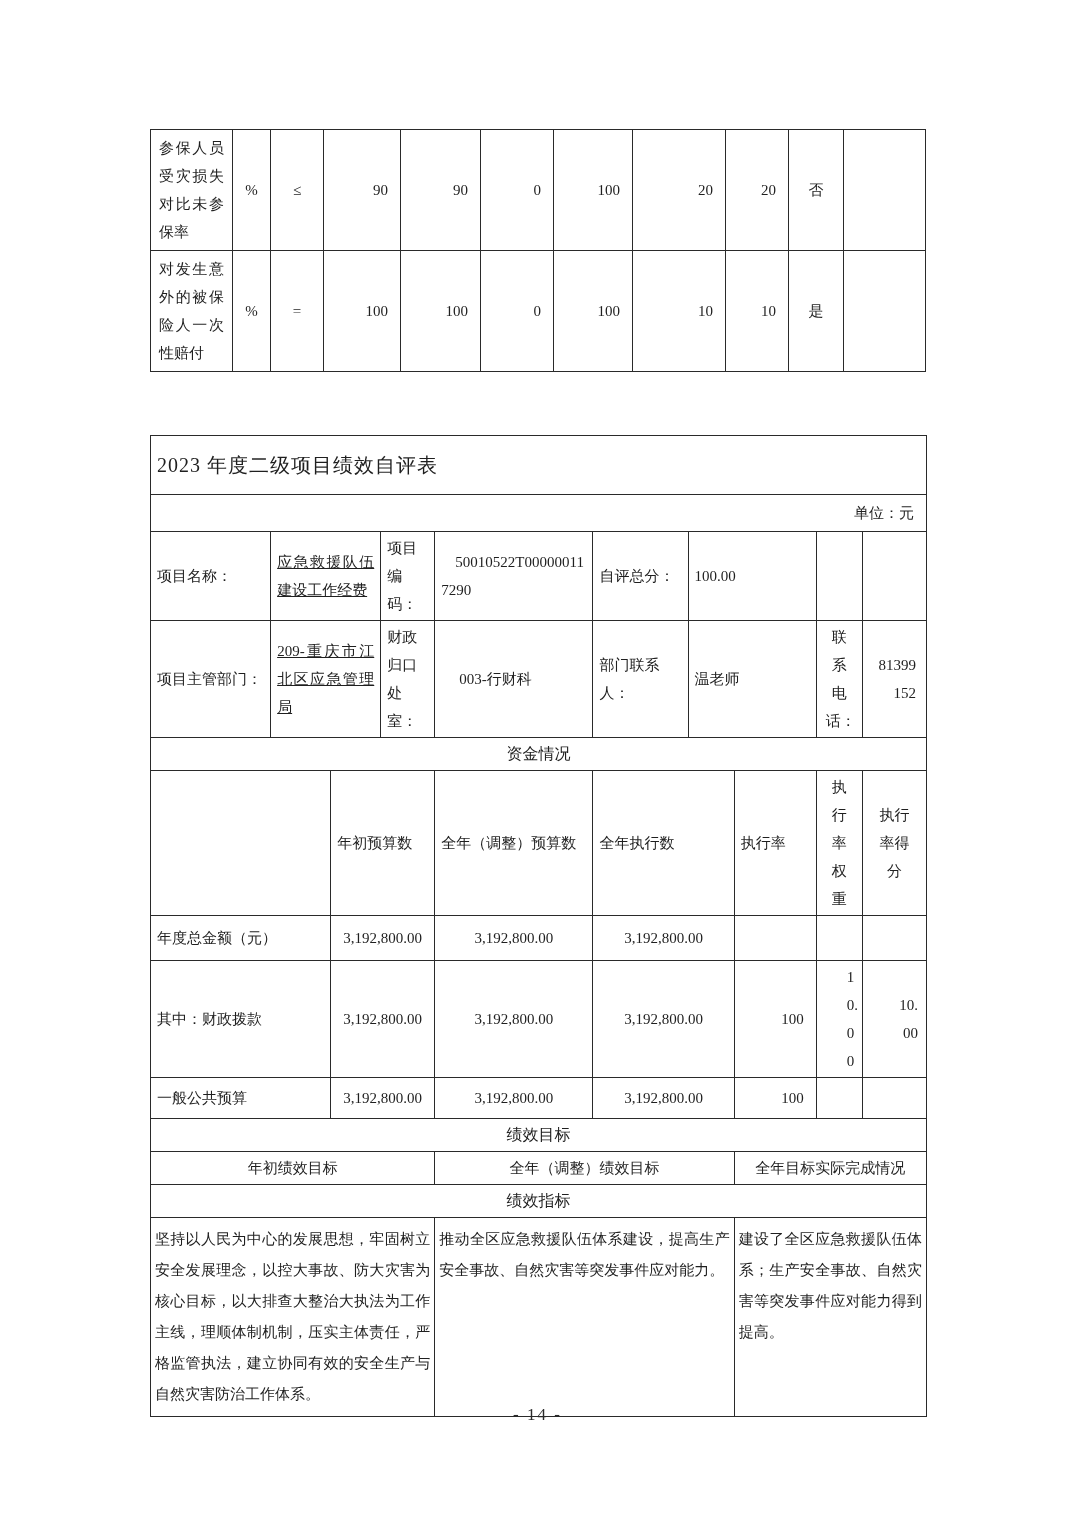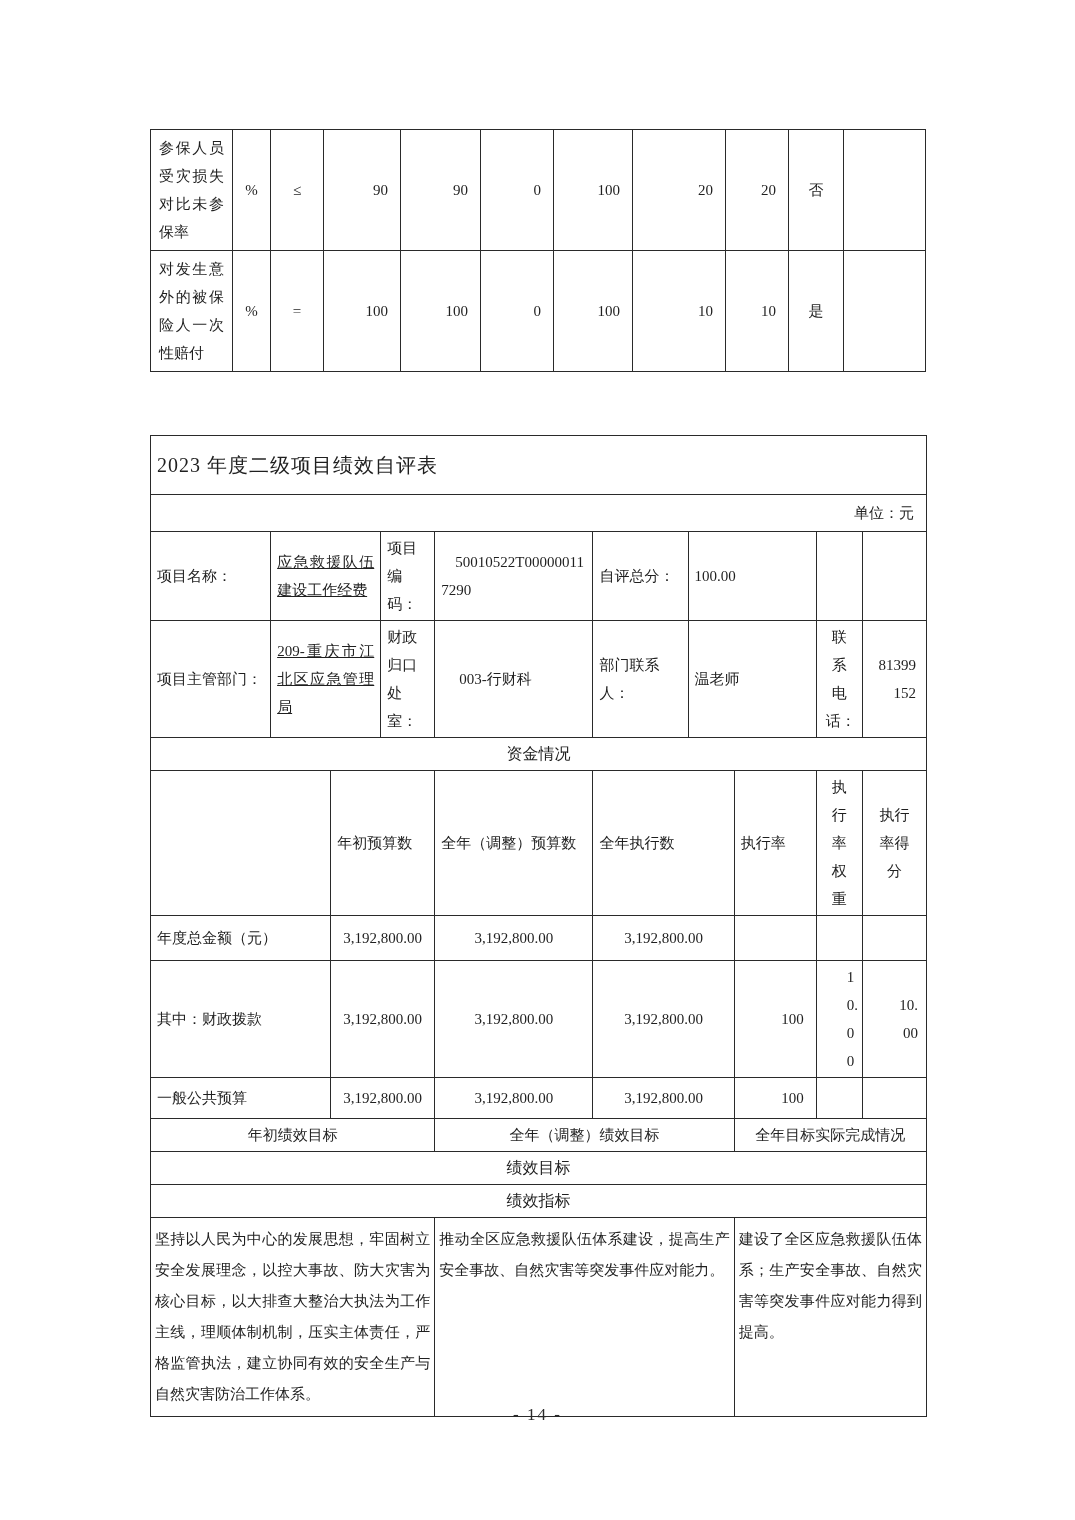--- a/index.html
+++ b/index.html
@@ -194,30 +194,30 @@
     <tr style="height:41px">
       <td class="lbl" colspan="2">一般公共预算</td>
       <td class="num-c" colspan="2">3,192,800.00</td>
       <td class="num-c">3,192,800.00</td>
       <td class="num-c" colspan="2">3,192,800.00</td>
       <td class="num-r">100</td>
       <td class="wrapnum"></td>
       <td class="wrapnum"></td>
     </tr>
 
+    <tr style="height:31px">
+      <td class="section" colspan="10">绩效目标</td>
+    </tr>
+
     <tr style="height:30px">
       <td class="goal-hdr" colspan="4">年初绩效目标</td>
       <td class="goal-hdr" colspan="3">全年（调整）绩效目标</td>
       <td class="goal-hdr" colspan="3">全年目标实际完成情况</td>
     </tr>
 
-    <tr style="height:31px">
-      <td class="section" colspan="10">绩效目标</td>
-    </tr>
-
     <tr style="height:29px">
       <td class="section" colspan="10">绩效指标</td>
     </tr>
 
     <tr style="height:185px">
       <td class="goal-txt" colspan="4">坚持以人民为中心的发展思想，牢固树立安全发展理念，以控大事故、防大灾害为核心目标，以大排查大整治大执法为工作主线，理顺体制机制，压实主体责任，严格监管执法，建立协同有效的安全生产与自然灾害防治工作体系。</td>
       <td class="goal-txt" colspan="3">推动全区应急救援队伍体系建设，提高生产安全事故、自然灾害等突发事件应对能力。</td>
       <td class="goal-txt" colspan="3">建设了全区应急救援队伍体系；生产安全事故、自然灾害等突发事件应对能力得到提高。</td>
     </tr>
   </tbody>

